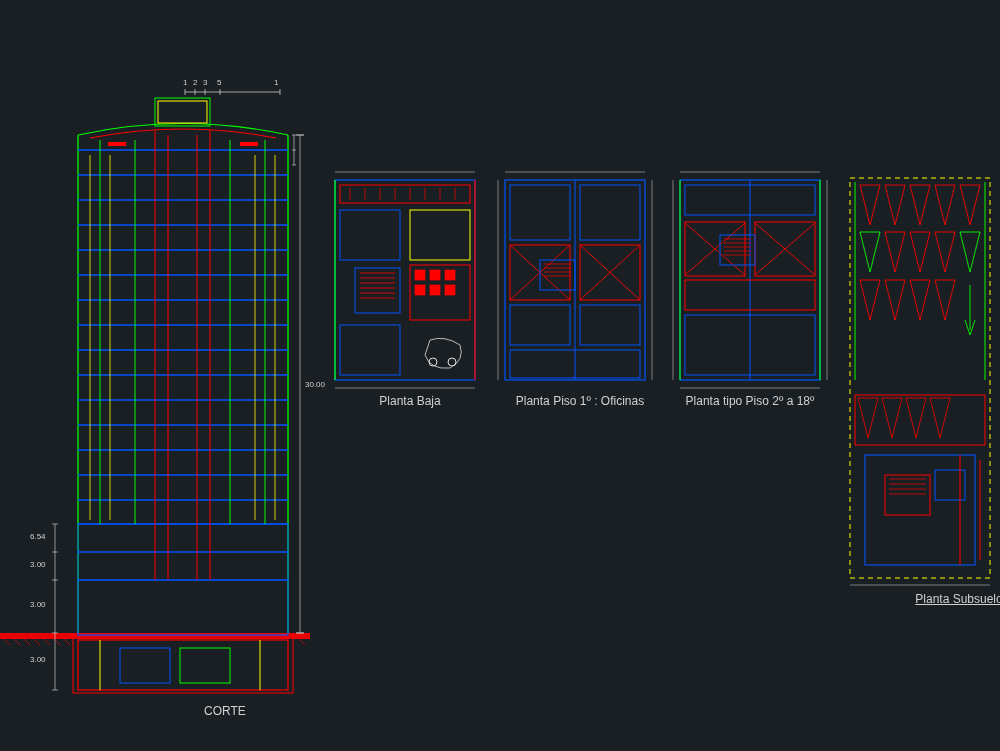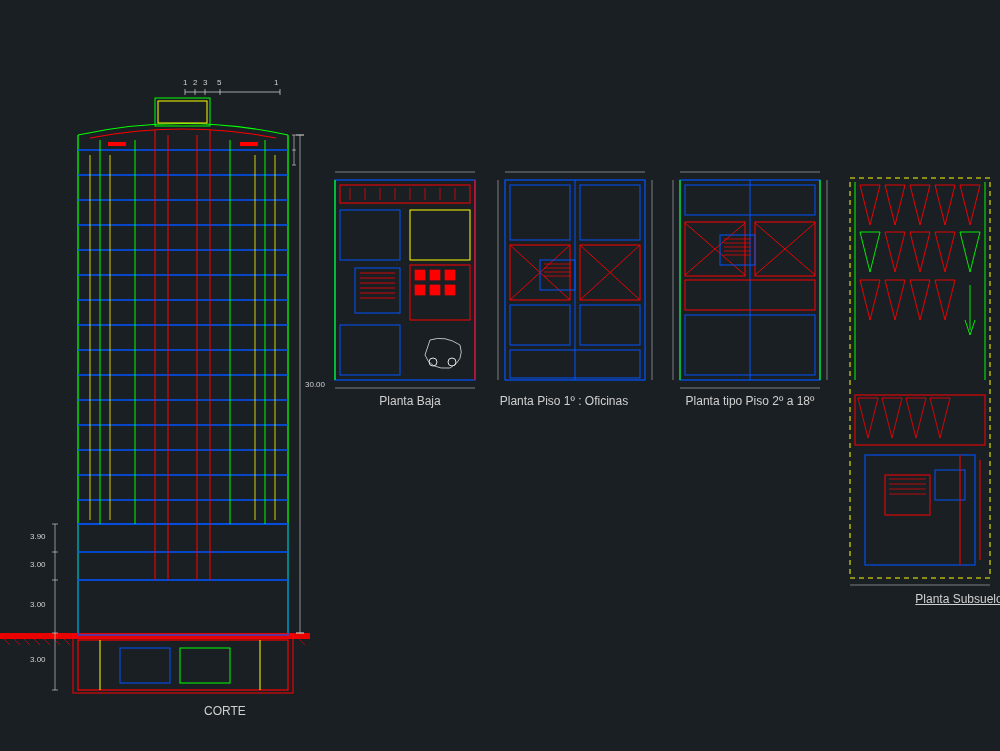--- a/index.html
+++ b/index.html
@@ -313,23 +313,23 @@
 
 <div class="label" style="left:195px; top:704px; width:60px;">CORTE</div>
 <div class="dim-label" style="left:305px; top:380px;">30.00</div>
 
 <div class="dim-label" style="left:183px; top:78px;">1</div>
 <div class="dim-label" style="left:193px; top:78px;">2</div>
 <div class="dim-label" style="left:203px; top:78px;">3</div>
 <div class="dim-label" style="left:217px; top:78px;">5</div>
 <div class="dim-label" style="left:274px; top:78px;">1</div>
 
-<div class="dim-label" style="left:30px; top:532px;">3.90</div>
+<div class="dim-label" style="left:30px; top:532px;">6.54</div>
 <div class="dim-label" style="left:30px; top:560px;">3.00</div>
 <div class="dim-label" style="left:30px; top:600px;">3.00</div>
 <div class="dim-label" style="left:30px; top:655px;">3.00</div>
 
 <div class="label" style="left:370px; top:394px; width:80px;">Planta Baja</div>
-<div class="label" style="left:494px; top:394px; width:140px;">Planta Piso 1º : Oficinas</div>
+<div class="label" style="left:510px; top:394px; width:140px;">Planta Piso 1º : Oficinas</div>
 <div class="label" style="left:680px; top:394px; width:140px;">Planta tipo Piso 2º a 18º</div>
 <div class="label" style="left:904px; top:592px; width:110px;text-decoration:underline;">Planta Subsuelo</div>
 
 </div>
 
 </body></html>

